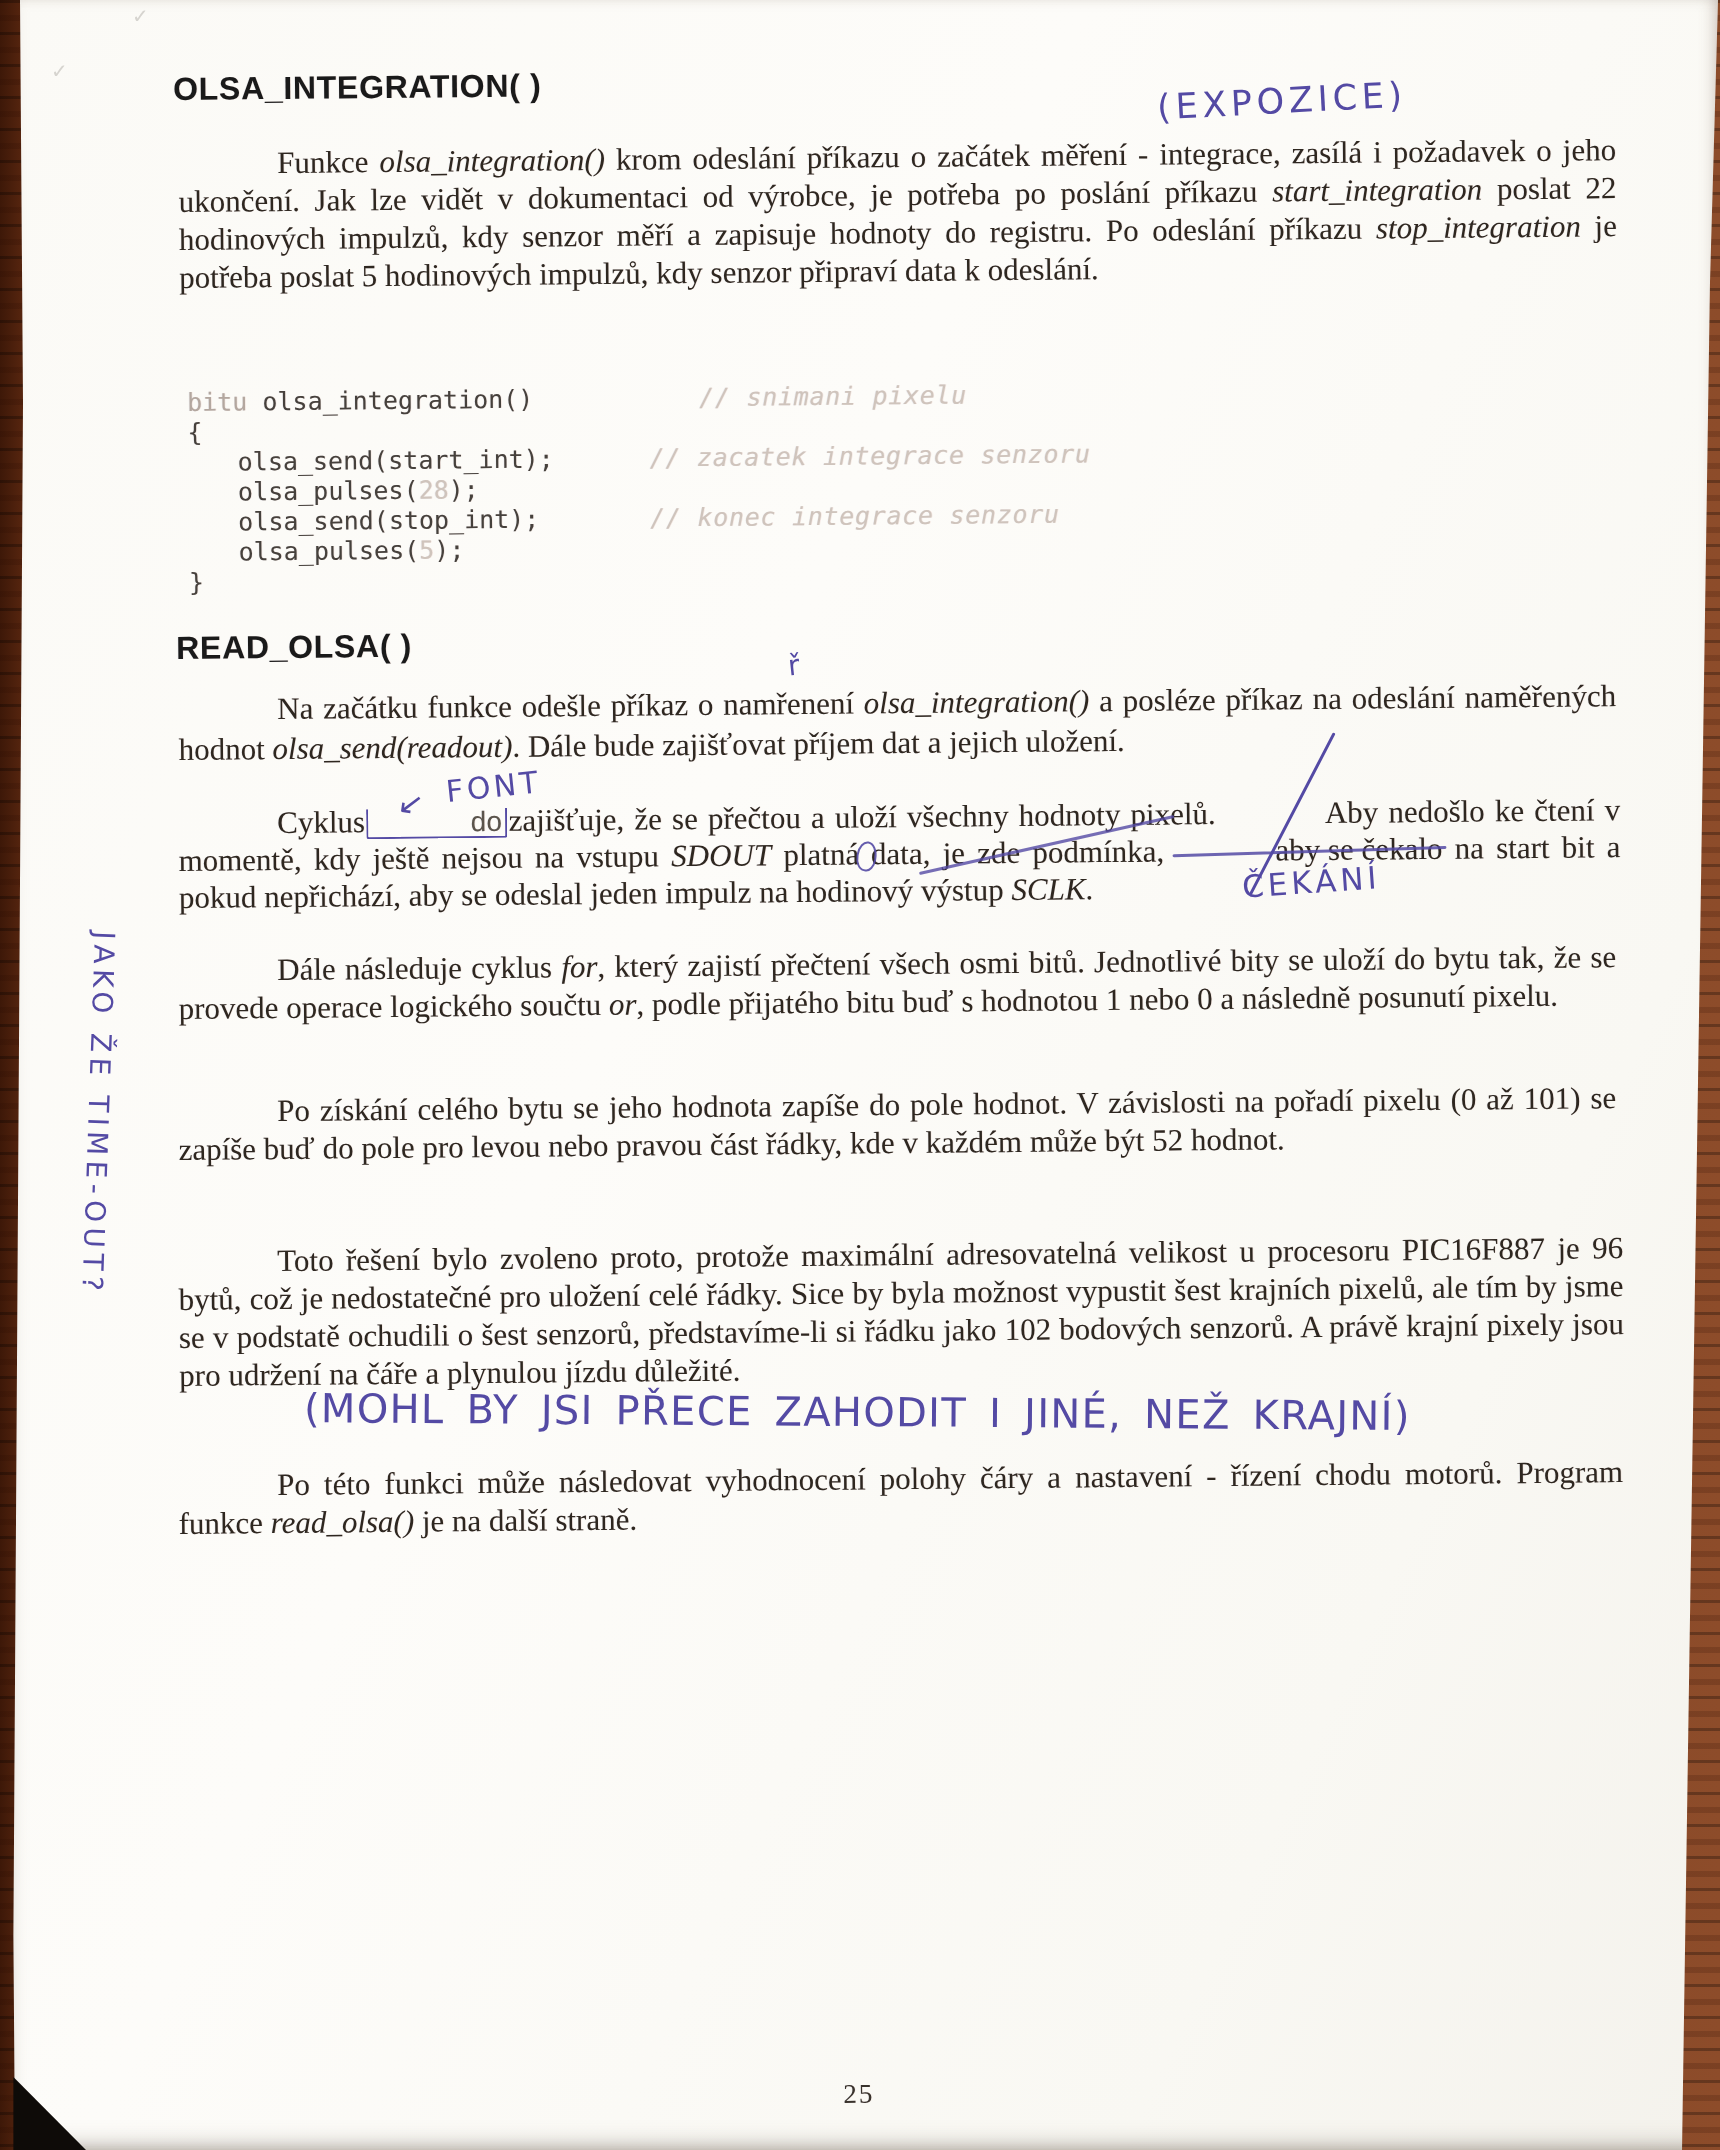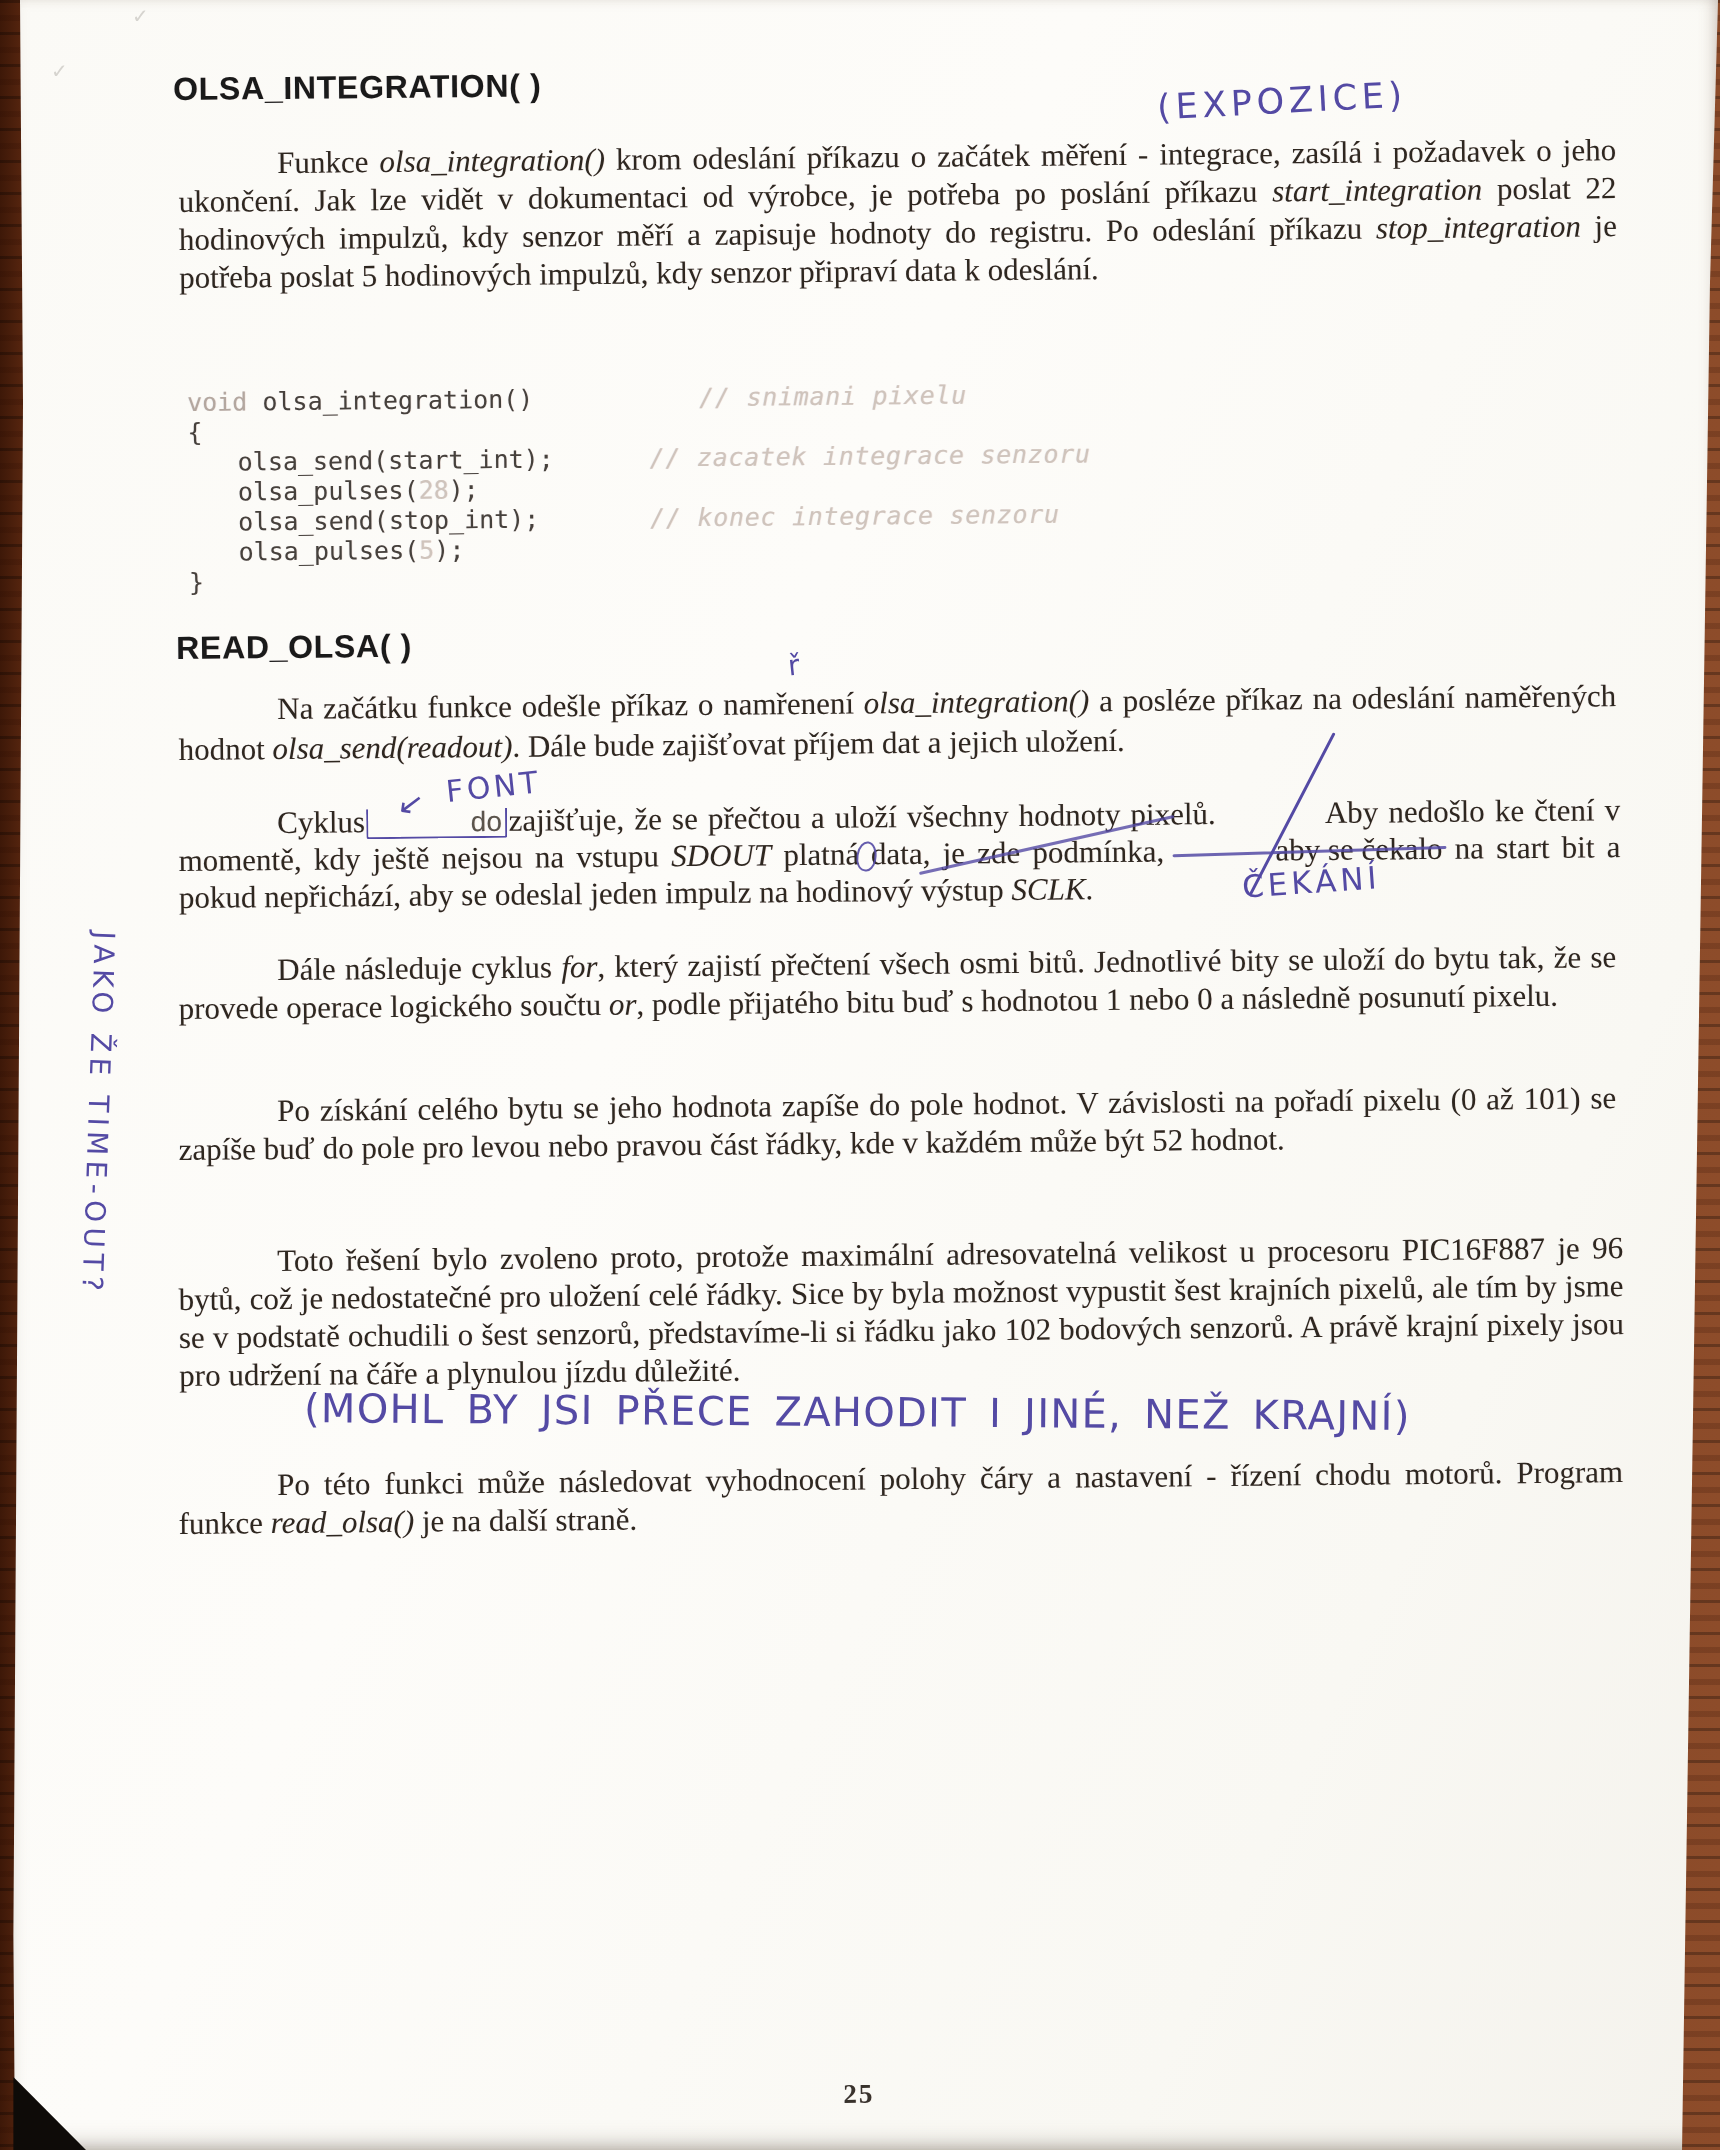--- a/index.html
+++ b/index.html
@@ -77,21 +77,21 @@
 <div id="paper">
 
   <span class="check" id="check1">✓</span>
   <span class="check" id="check2">✓</span>
 
   <div class="pr h" style="left:173px;top:71px;">OLSA_INTEGRATION( )</div>
 
   <div class="pr body-par indent" style="left:178px;top:145px;width:1438px;"><span>Funkce </span><span class="it">olsa_integration()</span><span> krom odeslání příkazu o začátek měření - integrace, zasílá i požadavek o jeho ukončení. Jak lze vidět v dokumentaci od výrobce, je potřeba po poslání příkazu </span><span class="it">start_integration</span><span> poslat 22 hodinových impulzů, kdy senzor měří a zapisuje hodnoty do registru. Po odeslání příkazu </span><span class="it">stop_integration</span><span> je potřeba poslat 5 hodinových impulzů, kdy senzor připraví data k odeslání.</span></div>
 
   <div class="pr" id="code" style="left:187px;top:388px;">
-    <div class="code-line"><span class="kw">void</span><span> olsa_integration()</span><span class="cmt">// snimani pixelu</span></div>
+    <div class="code-line"><span class="kw">bitu</span><span> olsa_integration()</span><span class="cmt">// snimani pixelu</span></div>
     <div class="code-line"><span>{</span></div>
     <div class="code-line code-ind"><span>olsa_send(start_int);</span><span class="cmt" style="left:462px;">// zacatek integrace senzoru</span></div>
     <div class="code-line code-ind"><span>olsa_pulses(</span><span class="num">28</span><span>);</span></div>
     <div class="code-line code-ind"><span>olsa_send(stop_int);</span><span class="cmt" style="left:462px;">// konec integrace senzoru</span></div>
     <div class="code-line code-ind"><span>olsa_pulses(</span><span class="num">5</span><span>);</span></div>
     <div class="code-line"><span>}</span></div>
   </div>
 
   <div class="pr h" style="left:176px;top:630px;">READ_OLSA( )</div>
 
@@ -100,21 +100,21 @@
   <div class="pr body-par indent" style="left:178px;top:805px;width:1442px;line-height:37px;"><span>Cyklus</span><span class="hw-box">do</span><span>zajišťuje, že se přečtou a uloží všechny hodnoty pixelů. </span><span class="hw-slash">A</span><span>by nedošlo ke čtení v momentě, kdy ještě nejsou na vstupu </span><span class="it">SDOUT</span><span> platná</span><span class="hw-loop"></span><span>data,  je zde podmínka, </span><span class="hw-strike">aby se čekalo</span><span> na start bit a pokud nepřichází, aby se odeslal jeden impulz na hodinový výstup </span><span class="it">SCLK</span><span>.</span></div>
 
   <div class="pr body-par indent" style="left:178px;top:952px;width:1438px;line-height:38px;"><span>Dále následuje cyklus </span><span class="it">for</span><span>, který zajistí přečtení všech osmi bitů. Jednotlivé bity se uloží do bytu tak, že se provede operace logického součtu </span><span class="it">or</span><span>, podle přijatého bitu buď s hodnotou 1 nebo 0 a následně posunutí pixelu.</span></div>
 
   <div class="pr body-par indent" style="left:178px;top:1093px;width:1438px;">Po získání celého bytu se jeho hodnota zapíše do pole hodnot. V závislosti na pořadí pixelu (0 až 101) se zapíše buď do pole pro levou nebo pravou část řádky, kde v každém může být 52 hodnot.</div>
 
   <div class="pr body-par indent" style="left:178px;top:1243px;width:1445px;line-height:38px;">Toto řešení bylo zvoleno proto, protože maximální adresovatelná velikost u procesoru PIC16F887 je 96 bytů, což je nedostatečné pro uložení celé řádky. Sice by byla možnost vypustit šest krajních pixelů, ale tím by jsme se v podstatě ochudili o šest senzorů, představíme-li si řádku jako 102 bodových senzorů. A právě krajní pixely jsou pro udržení na čáře a plynulou jízdu důležité.</div>
 
   <div class="pr body-par indent" style="left:178px;top:1467px;width:1445px;line-height:38px;"><span>Po této funkci může následovat vyhodnocení polohy čáry a nastavení - řízení chodu motorů. Program funkce </span><span class="it">read_olsa()</span><span> je na další straně.</span></div>
 
-  <div class="pr" id="page-num" style="position:absolute;font-weight:bold;">25</div>
+  <div class="pr" id="page-num" style="position:absolute;">25</div>
 
   <div class="hw" id="hw-expozice">(EXPOZICE)</div>
   <div class="hw" id="hw-r-mark">ř</div>
   <div class="hw" id="hw-font-label">FONT</div>
   <div class="hw" id="hw-font-arrow">↙</div>
   <div class="hw" id="hw-connector"></div>
   <div class="hw" id="hw-cekani">ČEKÁNÍ</div>
   <div class="hw" id="hw-margin-note">JAKO ŽE TIME-OUT?</div>
   <div class="hw" id="hw-big-note">(MOHL BY JSI PŘECE ZAHODIT I JINÉ, NEŽ KRAJNÍ)</div>
 </div>

